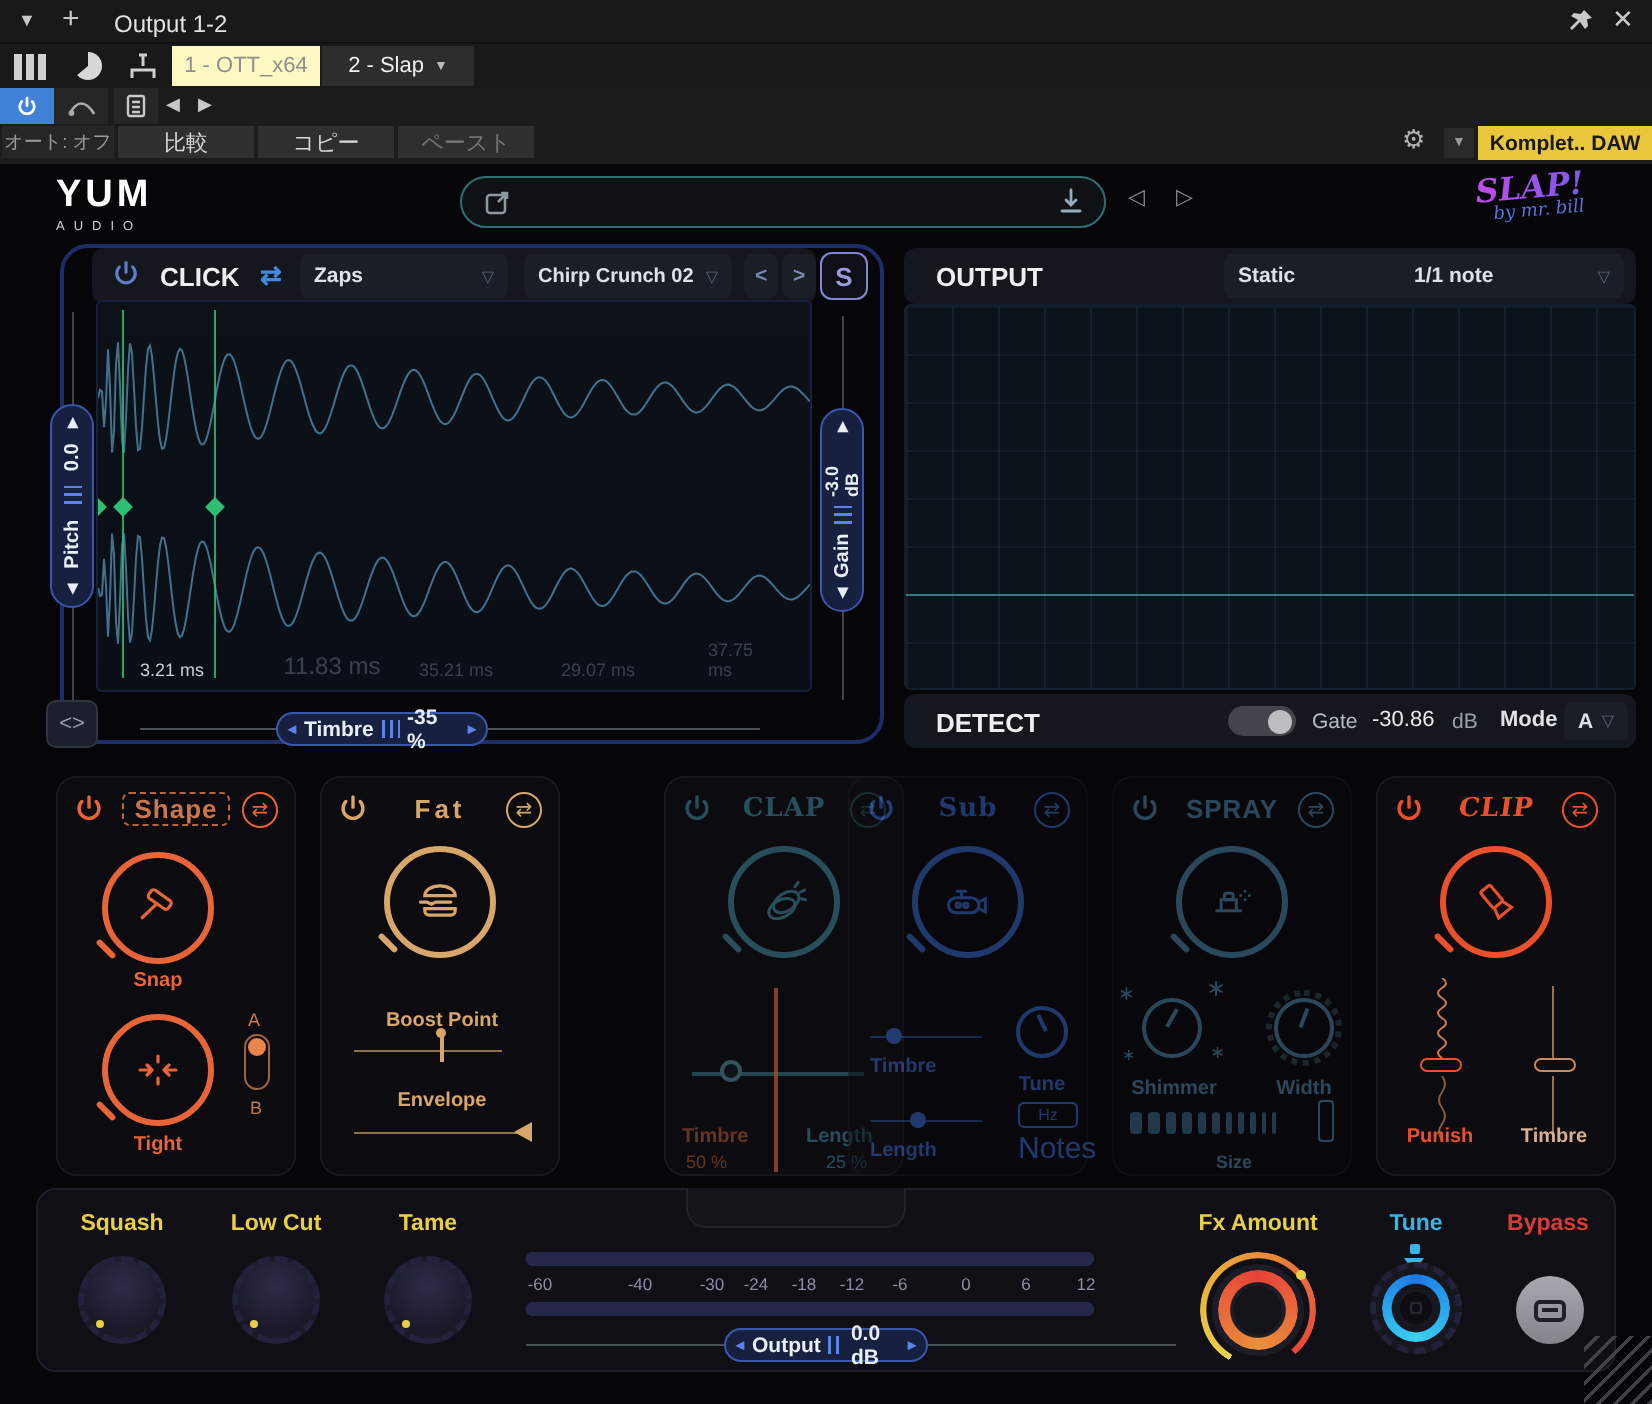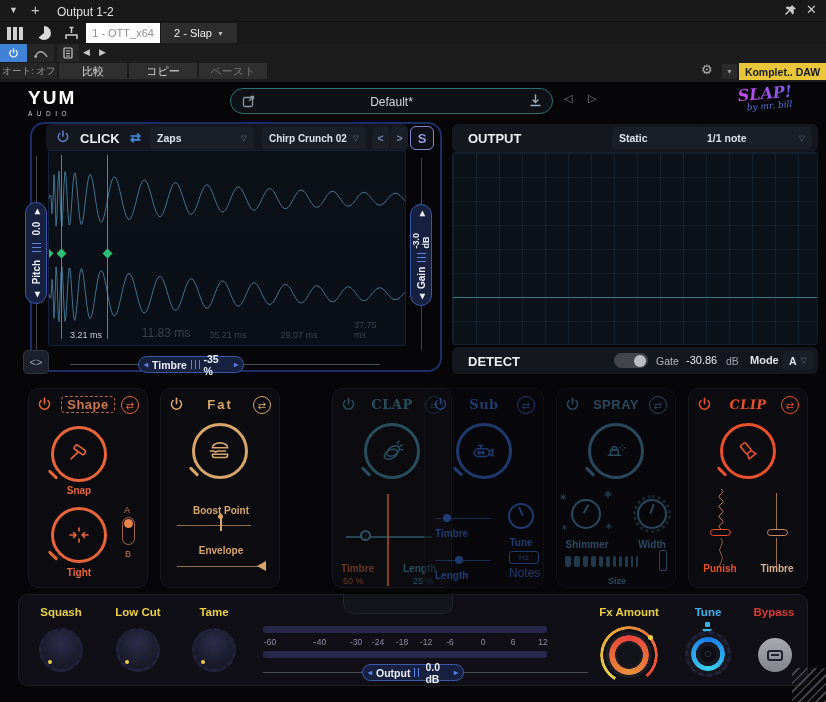--- a/index.html
+++ b/index.html
@@ -67,21 +67,21 @@
           <path d="M8 8 L2 13 A7 7 0 0 1 8 1z" fill="#191919"></path>
         </svg>
     </span>
     <span class="abs" style="left:63px;top:26px;">
       <svg width="17" height="15" viewBox="0 0 17 15" stroke="#cfcfcf" stroke-width="1.5" fill="none">
           <path d="M8.5 2v5M3 13V9h11v4M8.5 1h0"></path>
           <path d="M6.5 1.5h4"></path>
         </svg>
     </span>
 
-    <div class="tab" style="left:86px;width:74px;background:#ffffff;color:#8f8f8f;">
+    <div class="tab" style="left:86px;width:74px;background:#fef9c3;color:#8f8f8f;">
         <span>1 - OTT_x64</span>
       </div>
     <div class="tab" style="left:161px;width:76px;background:#2d2d2d;color:#f0f0f0;">
         <span>2 - Slap</span>
         <span style="font-size:7px;color:#bbb;">▼</span>
       </div>
 
     <div class="hostbtn" style="left:0;top:44px;width:27px;height:18px;background:#3f82d8;">
       <svg width="11" height="11" viewBox="0 0 16 16" stroke="#fff" stroke-width="2" fill="none" stroke-linecap="round">
           <path d="M8 1.5v5.5"></path>
@@ -120,21 +120,20 @@
     <div style="font-size:6.5px;letter-spacing:4.5px;color:#cfcfcf;margin-top:1px;">AUDIO</div>
   </div>
 
   <div class="abs" style="left:230px;top:88px;width:323px;height:26px;border:1px solid #2d7070;border-radius:13px;background:#0e1216;">
     <span class="abs" style="left:11px;top:5px;">
       <svg width="14" height="14" viewBox="0 0 14 14" stroke="#8a98a0" stroke-width="1.3" fill="none">
           <rect x="1.5" y="3.5" width="9" height="9" rx="1.5"></rect>
           <path d="M7 7l4.5-4.5M8.5 2.5h3v3"></path>
         </svg>
     </span>
-    <span class="abs" style="left:0;top:6px;width:100%;text-align:center;font-size:12px;color:#d3d8dc;">Default*</span>
     <span class="abs" style="right:10px;top:5px;">
       <svg width="13" height="14" viewBox="0 0 13 14" stroke="#9aacbc" stroke-width="1.4" fill="none" stroke-linecap="round">
           <path d="M6.5 1v7M4 6l2.5 2.5L9 6M2 11.5h9"></path>
         </svg>
     </span>
   </div>
   <span class="abs" style="left:564px;top:92px;font-size:11px;color:#8a8a8a;">◁</span>
   <span class="abs" style="left:588px;top:92px;font-size:11px;color:#8a8a8a;">▷</span>
 
   <div class="abs" style="left:738px;top:84px;transform:rotate(-5deg);">
@@ -353,21 +352,21 @@
     <div class="abs" style="left:18px;top:125px;width:8px;height:8px;border-radius:50%;background:#3a6cd0;"></div>
     <span class="mlabel" style="left:10px;top:139px;">Timbre</span>
     <div class="abs" style="left:83px;top:114px;width:26px;height:26px;border:2px solid #3a6cd0;border-radius:50%;">
       <div class="abs" style="left:10px;top:2px;width:2px;height:9px;background:#3a6cd0;transform:rotate(-25deg);"></div>
     </div>
     <span class="mlabel" style="left:81px;top:148px;width:30px;">Tune</span>
     <div class="abs" style="left:10px;top:171px;width:56px;height:1px;background:#3a6cd0;opacity:.7;"></div>
     <div class="abs" style="left:30px;top:167px;width:8px;height:8px;border-radius:50%;background:#3a6cd0;"></div>
     <span class="mlabel" style="left:10px;top:181px;">Length</span>
     <div class="abs" style="left:84px;top:162px;width:30px;height:13px;border:1px solid #3a6cd0;border-radius:3px;display:flex;align-items:center;justify-content:center;font-size:8px;">Hz</div>
-    <span class="abs" style="left:84px;top:177px;width:30px;text-align:center;font-size:12px;">Notes</span>
+    <span class="abs" style="left:84px;top:177px;width:30px;text-align:center;font-size:15px;">Notes</span>
   </div>
 
   <div class="module dim" style="left:556px;color:#4f88ad;">
     <span class="m-pwr"><svg width="15" height="15" viewBox="0 0 16 16" stroke="currentColor" stroke-width="1.8" fill="none" stroke-linecap="round">
           <path d="M8 1.5v5.5"></path>
           <path d="M4.2 4a5.3 5.3 0 1 0 7.6 0"></path>
         </svg></span>
     <span class="m-title">SPRAY</span>
     <span class="m-swap">⇄</span>
     <div class="bigknob" style="left:31px;top:34px;">

